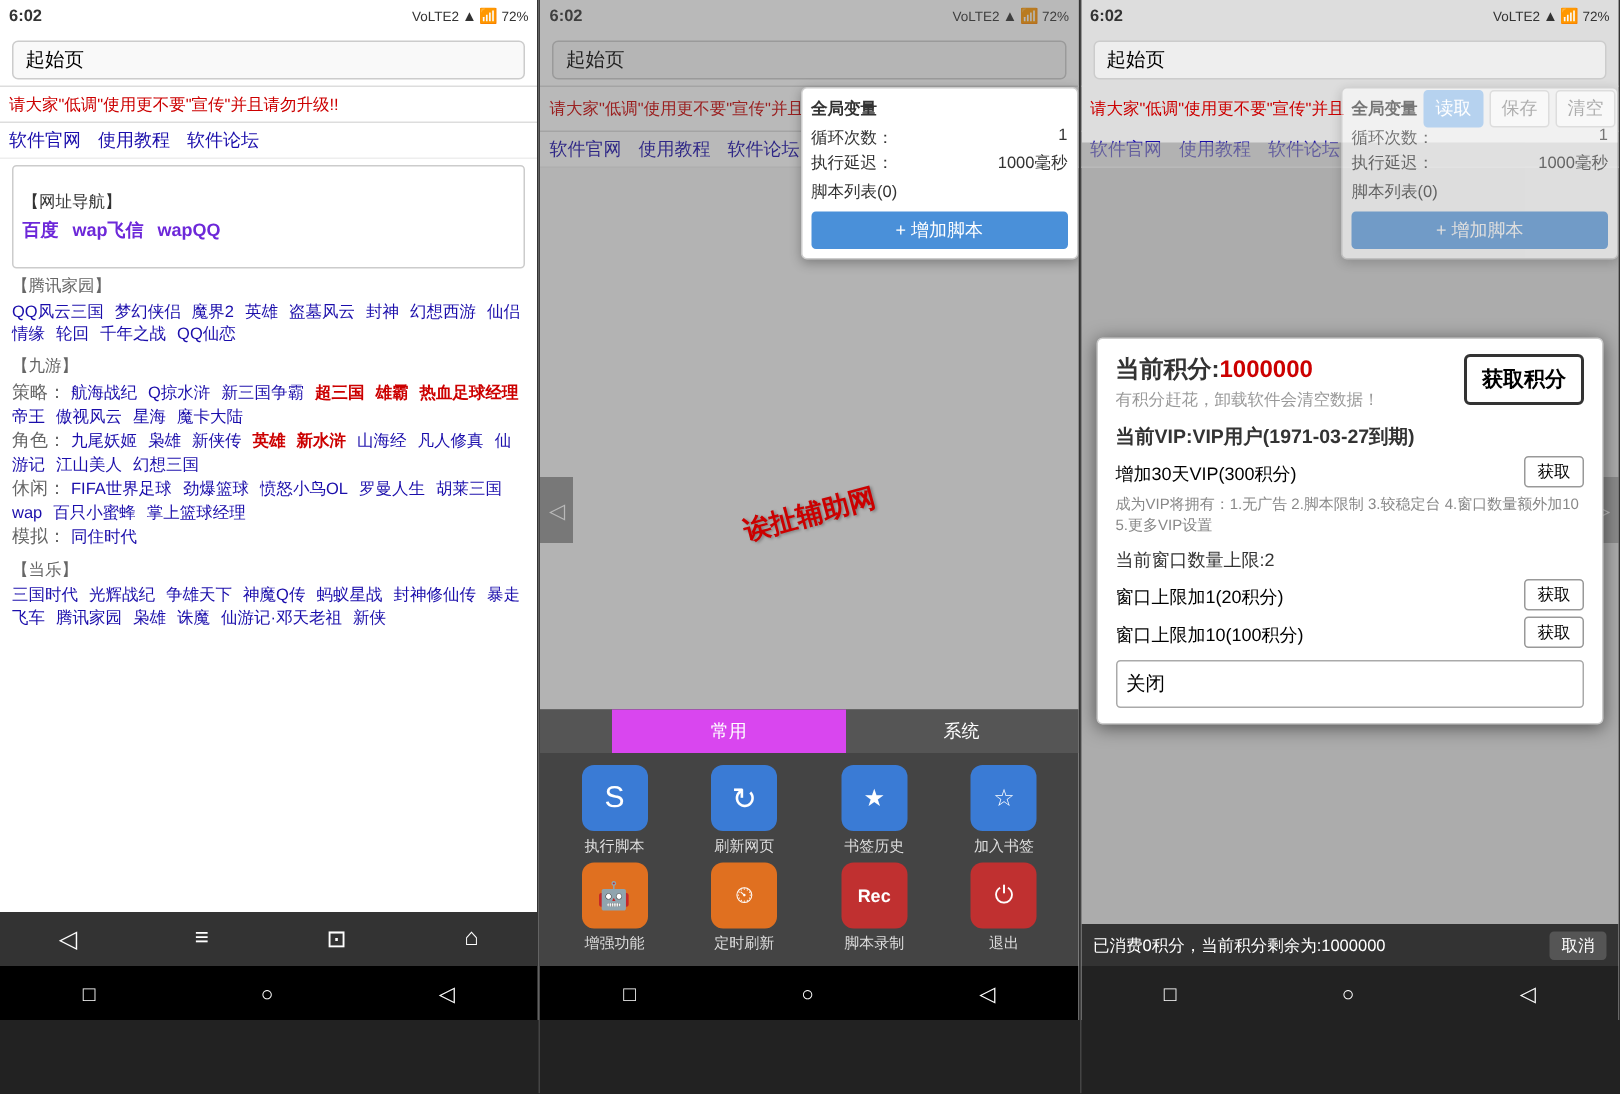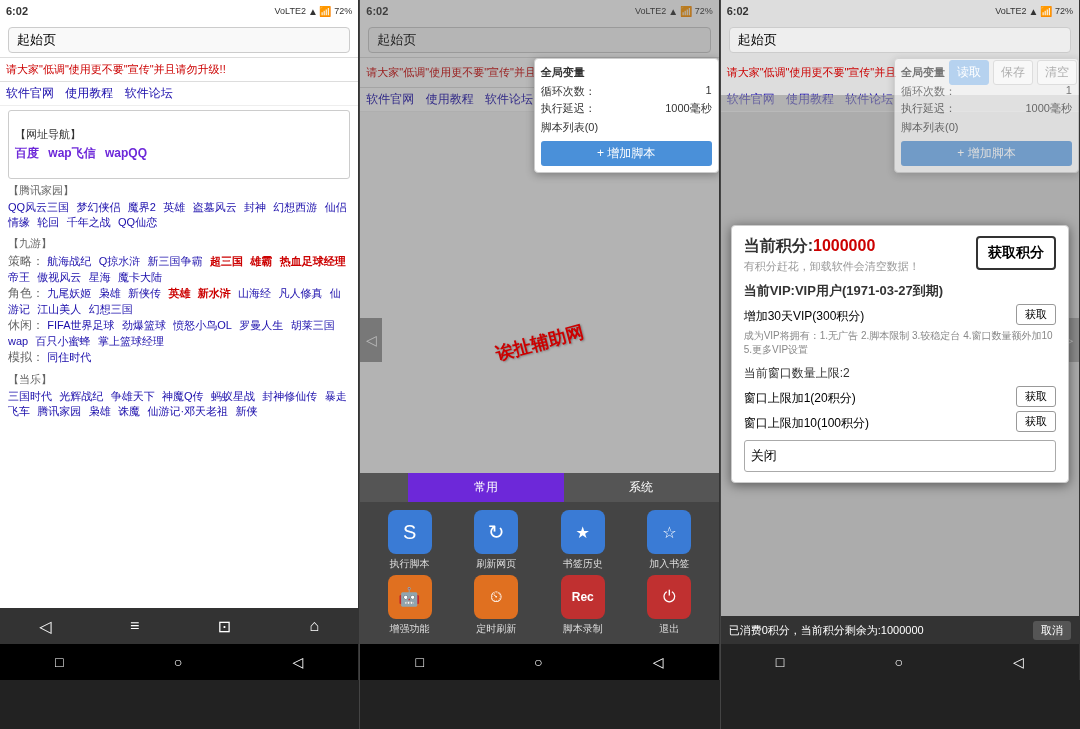--- a/index.html
+++ b/index.html
@@ -207,21 +207,21 @@
       background: #555;
     }
     .tool-tab {
       flex: 1;
       text-align: center;
       padding: 6px;
       font-size: 12px;
       color: #fff;
       cursor: pointer;
     }
-    .tool-tab.active { background: #6d28d9; margin-left: 48px; }
+    .tool-tab.active { background: #d946ef; margin-left: 48px; }
     .tool-grid {
       display: grid;
       grid-template-columns: repeat(4, 1fr);
       gap: 4px;
       padding: 8px;
     }
     .tool-item {
       display: flex;
       flex-direction: column;
       align-items: center;

